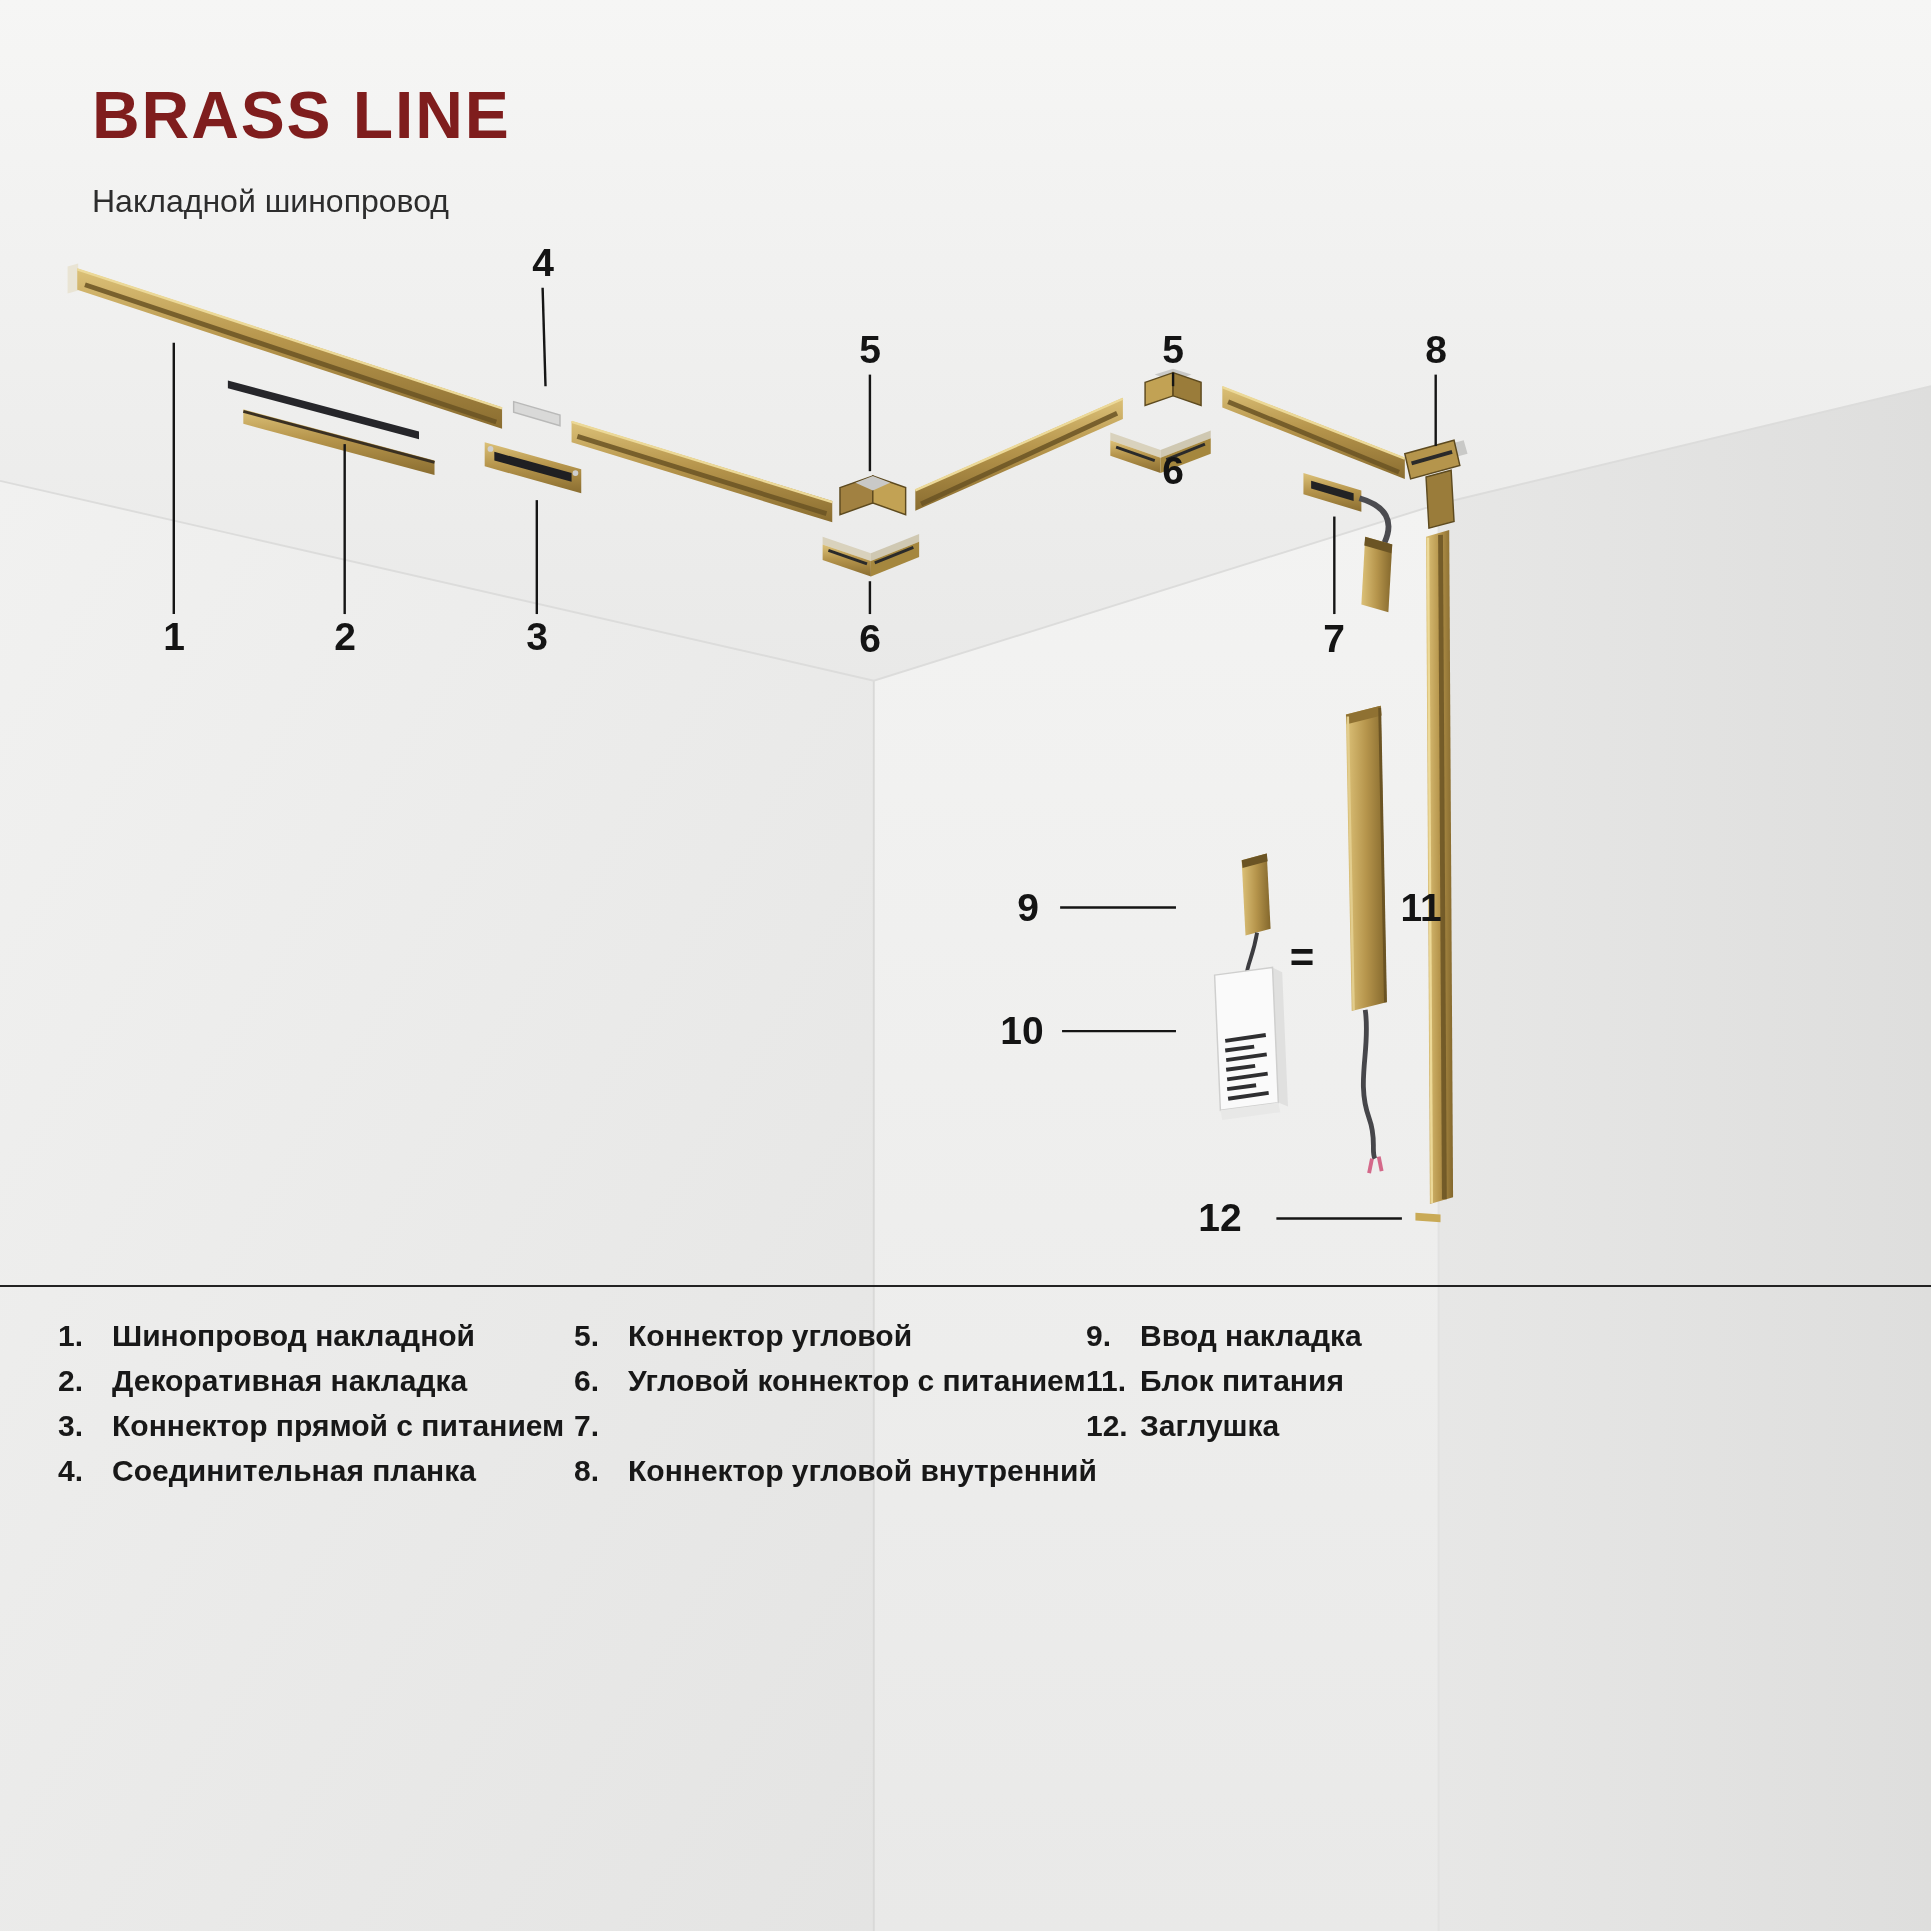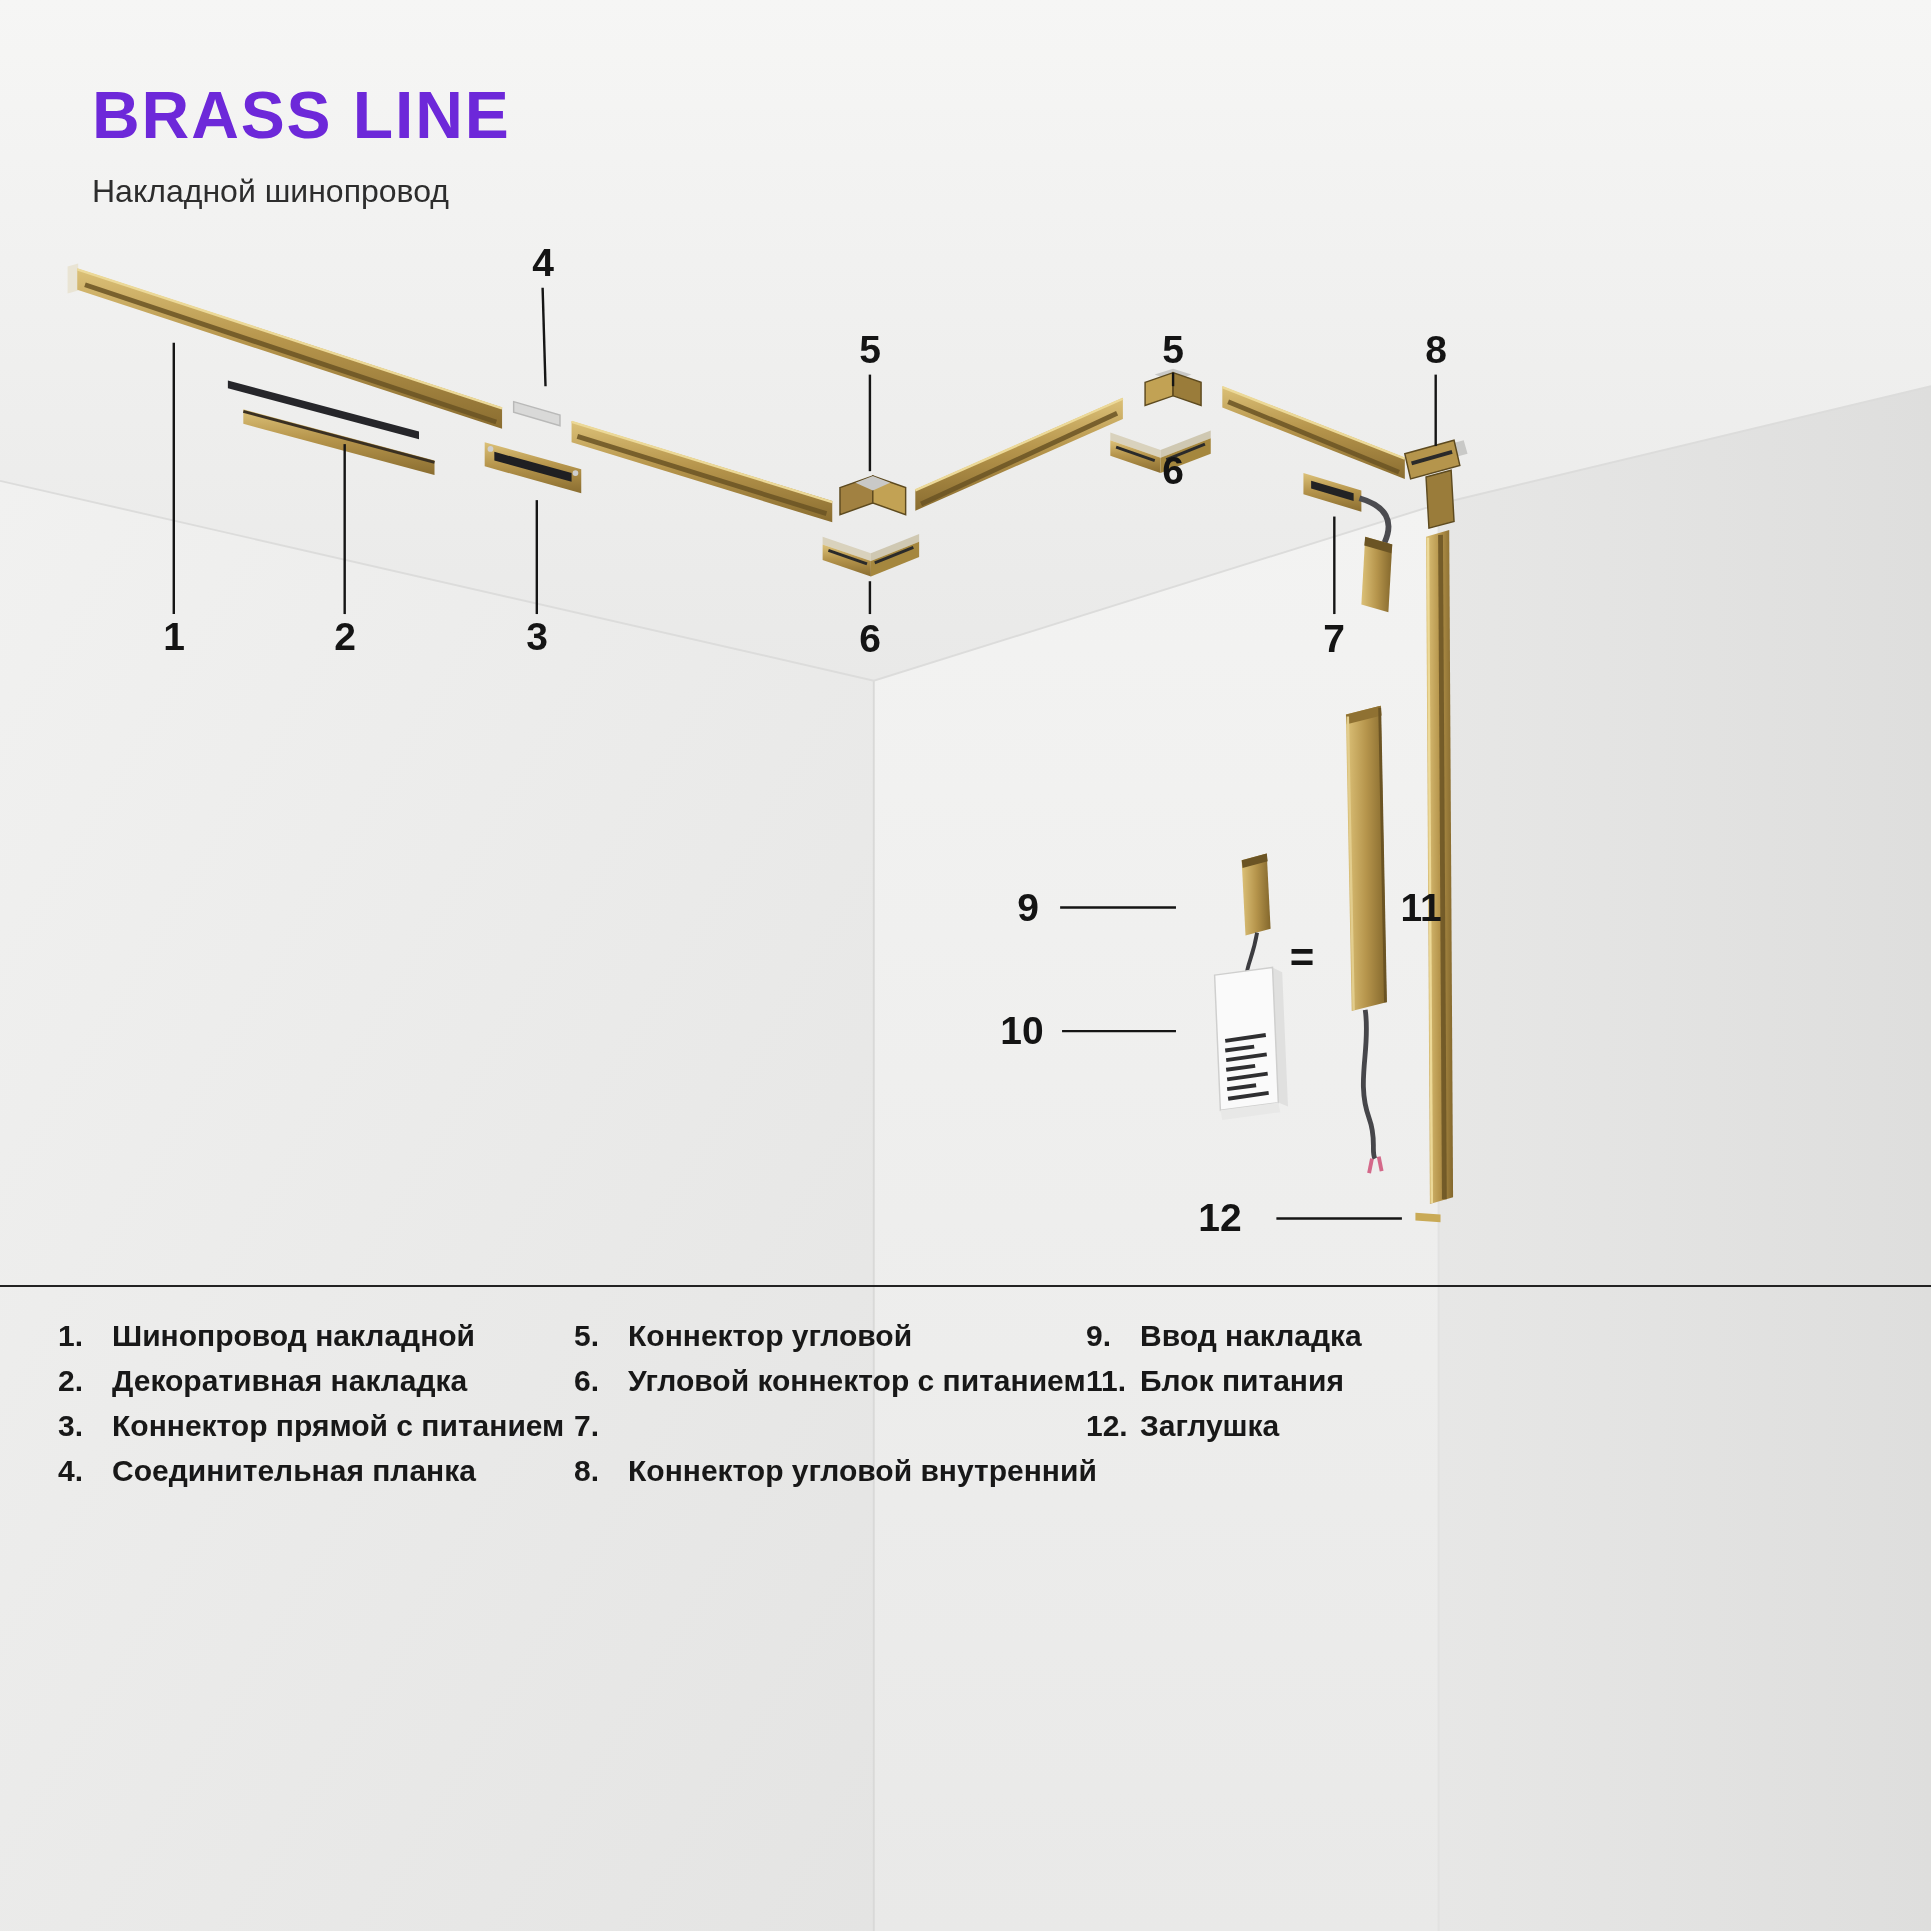--- a/index.html
+++ b/index.html
@@ -1,22 +1,22 @@
 <!DOCTYPE html>
 <html><head>
 <meta charset="utf-8">
 <style>
   * { margin:0; padding:0; box-sizing:border-box; }
   html,body { width:1931px; height:1931px; }
   body { font-family:"Liberation Sans","DejaVu Sans",sans-serif; background:#ececeb; }
   .canvas { position:relative; width:1931px; height:1931px; overflow:hidden; }
   .scene { position:absolute; left:0; top:0; }
   .header { position:absolute; left:92px; top:77px; z-index:5; }
-  .title { font-size:66px; font-weight:800; letter-spacing:1.9px; color:#6d28d9; }
-  .subtitle { margin-top:17px; font-size:32px; line-height:1.32; color:#2d2d2d; font-weight:400; }
+  .title { font-size:66px; font-weight:800; letter-spacing:1.9px; color:#7f1d1d; }
+  .subtitle { margin-top:27px; font-size:32px; line-height:1.32; color:#2d2d2d; font-weight:400; }
   .subtitle span { display:block; }
   .callout { position:absolute; transform:translate(-50%,-50%); font-size:39px; font-weight:700; color:#141414; z-index:6; white-space:nowrap; }
   .equals { font-size:42px; }
   .legend { position:absolute; top:1313px; left:0; width:1931px; z-index:6; }
   .legend-col { position:absolute; top:0; }
   .col-1 { left:58px; }
   .col-2 { left:574px; }
   .col-3 { left:1086px; }
   .legend-row { display:flex; align-items:center; height:45px; font-size:30px; font-weight:700; color:#181818; white-space:nowrap; }
   .legend-num { width:54px; flex:0 0 54px; }

